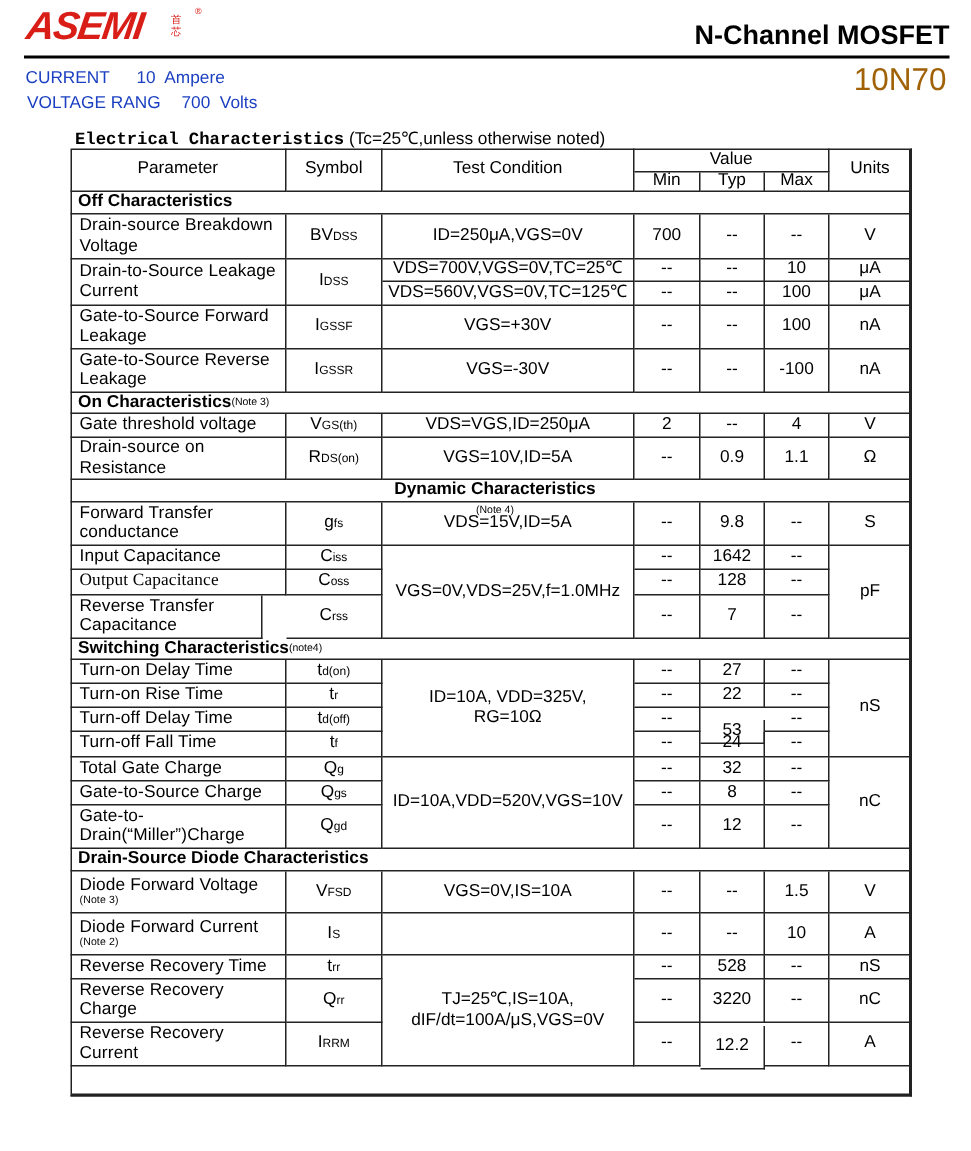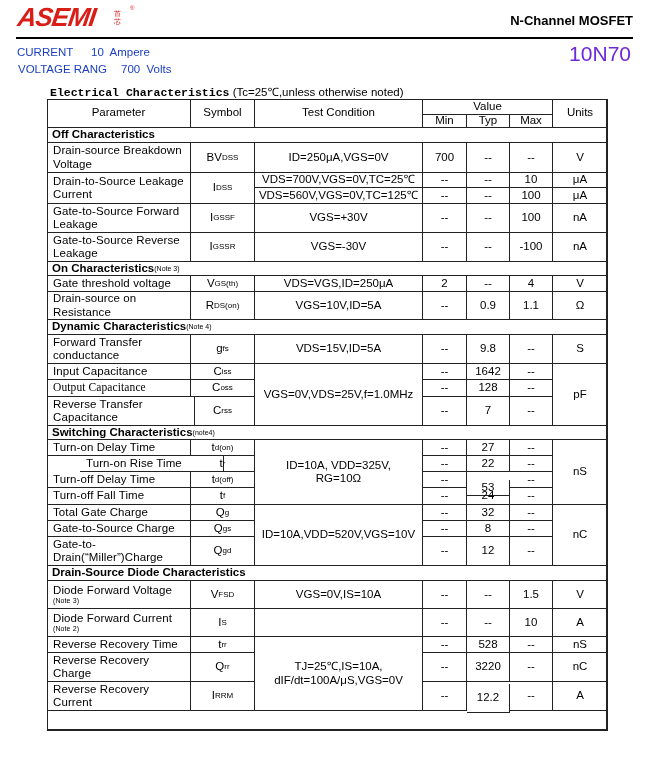--- a/index.html
+++ b/index.html
@@ -4,23 +4,23 @@
 <style>
   * { box-sizing: border-box; margin: 0; padding: 0; }
   html, body { width: 647px; height: 767px; background: #ffffff; overflow: hidden; }
   body { position: relative; font-family: "Liberation Sans", sans-serif; color: #000; }
 
   .logo { position: absolute; left: 18px; top: 4px; width: 110px; height: 26px; }
   .logo-text { position: absolute; left: 0; top: 0; font-size: 26px; font-weight: bold; font-style: italic; color: #d91e18; letter-spacing: -1px; line-height: 26px; transform: skewX(-8deg); }
   .logo-cn { position: absolute; left: 96px; top: 6px; font-size: 7px; line-height: 8px; color: #d91e18; width: 10px; }
   .logo-reg { position: absolute; left: 112px; top: 1px; font-size: 6px; color: #d91e18; }
 
-  .doc-type { position: absolute; right: 14px; top: 13px; font-size: 13px; font-weight: bold; }
+  .doc-type { position: absolute; right: 14px; top: 13px; font-size: 18px; font-weight: bold; }
   .rule { position: absolute; left: 16px; right: 14px; top: 37px; height: 2px; background: #000; }
-  .part-number { position: absolute; right: 16px; top: 42px; font-size: 21px; color: #6d28d9; }
+  .part-number { position: absolute; right: 16px; top: 42px; font-size: 21px; color: #a16207; }
 
   .spec-line { position: absolute; font-size: 11.5px; color: #1a3fc1; white-space: pre; }
   .spec1 { left: 17px; top: 46px; }
   .spec2 { left: 18px; top: 63px; }
   .spec-label { display: inline-block; }
   .spec1 .spec-label { width: 74px; }
   .spec2 .spec-label { width: 103px; }
 
   .ec-title { position: absolute; left: 50px; top: 84px; font-size: 11.5px; }
   .ec-title b { font-weight: bold; font-family: Liberation Mono, monospace; }
@@ -61,21 +61,21 @@
     <div class="cell " style="left: 463px; top: 16px; width: 43px; height: 13px;">Max</div>
     <div class="cell " style="left: 506px; top: 0px; width: 55px; height: 29px;">Units</div>
     <div class="cell sec" style="left: 0px; top: 29px; width: 561px; height: 15px;">
       <span>Off Characteristics</span>
       <sup></sup>
     </div>
     <div class="cell sec" style="left: 0px; top: 163px; width: 561px; height: 14px;">
       <span>On Characteristics</span>
       <sup>(Note 3)</sup>
     </div>
-    <div class="cell sec" style="left: 0px; top: 221px; width: 561px; height: 15px;">
+    <div class="cell sec" style="left: 0px; top: 221px; width: 561px; height: 15px; flex-direction: column;">
       <span>Dynamic Characteristics</span>
       <sup>(Note 4)</sup>
     </div>
     <div class="cell sec" style="left: 0px; top: 327px; width: 561px; height: 14px;">
       <span>Switching Characteristics</span>
       <sup>(note4)</sup>
     </div>
     <div class="cell sec" style="left: 0px; top: 467px; width: 561px; height: 15px;">
       <span>Drain-Source Diode Characteristics</span>
       <sup></sup>
@@ -136,35 +136,35 @@
       <span>C</span>
       <span class="sub">iss</span>
     </div>
     <div class="cell param" style="left: 0px; top: 281px; width: 144px; height: 17px; font-family: Liberation Serif, serif;">
       <span>Output Capacitance</span>
     </div>
     <div class="cell " style="left: 144px; top: 281px; width: 64px; height: 17px;">
       <span>C</span>
       <span class="sub">oss</span>
     </div>
-    <div class="cell param" style="left: 0px; top: 298px; width: 148px; height: 29px;">
+    <div class="cell param" style="left: 0px; top: 298px; width: 128px; height: 29px;">
       <span>Reverse Transfer Capacitance</span>
     </div>
     <div class="cell " style="left: 144px; top: 298px; width: 64px; height: 29px;">
       <span>C</span>
       <span class="sub">rss</span>
     </div>
     <div class="cell param" style="left: 0px; top: 341px; width: 144px; height: 16px;">
       <span>Turn-on Delay Time</span>
     </div>
     <div class="cell " style="left: 144px; top: 341px; width: 64px; height: 16px;">
       <span>t</span>
       <span class="sub">d(on)</span>
     </div>
-    <div class="cell param" style="left: 0px; top: 357px; width: 144px; height: 16px; margin-left: 33px;">
+    <div class="cell param" style="left: 0px; top: 357px; width: 144px; height: 16px;">
       <span>Turn-on Rise Time</span>
     </div>
     <div class="cell " style="left: 144px; top: 357px; width: 64px; height: 16px;">
       <span>t</span>
       <span class="sub">r</span>
     </div>
     <div class="cell param" style="left: 0px; top: 373px; width: 144px; height: 16px;">
       <span>Turn-off Delay Time</span>
     </div>
     <div class="cell " style="left: 144px; top: 373px; width: 64px; height: 16px;">

